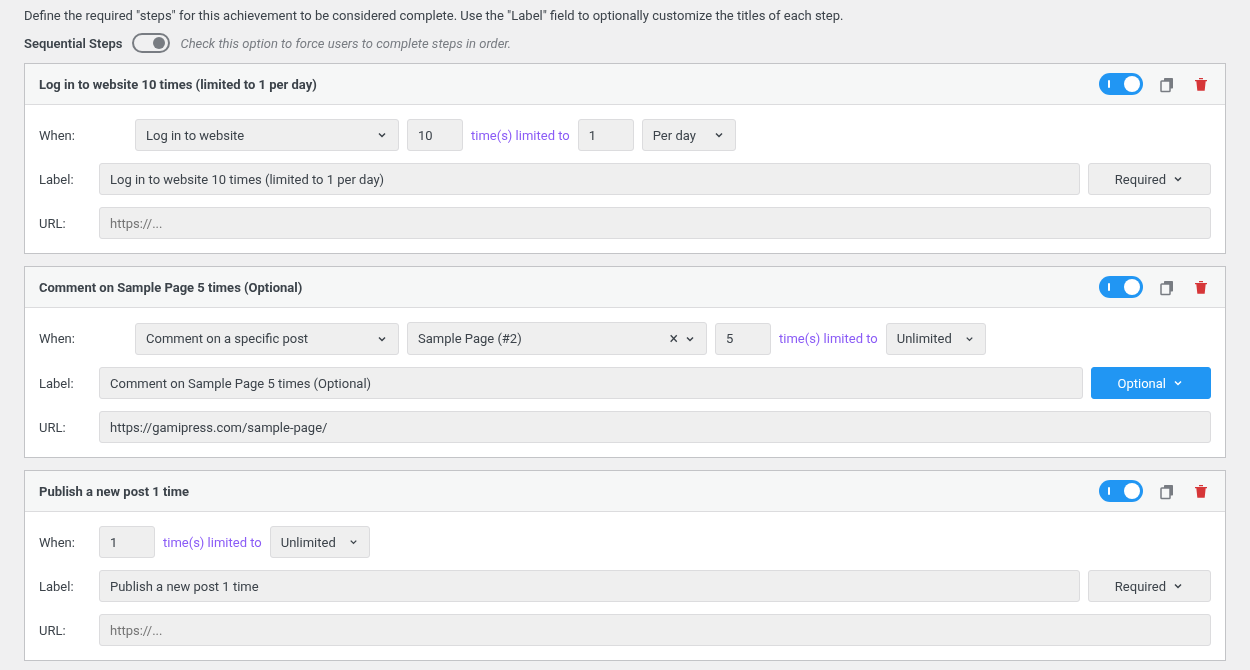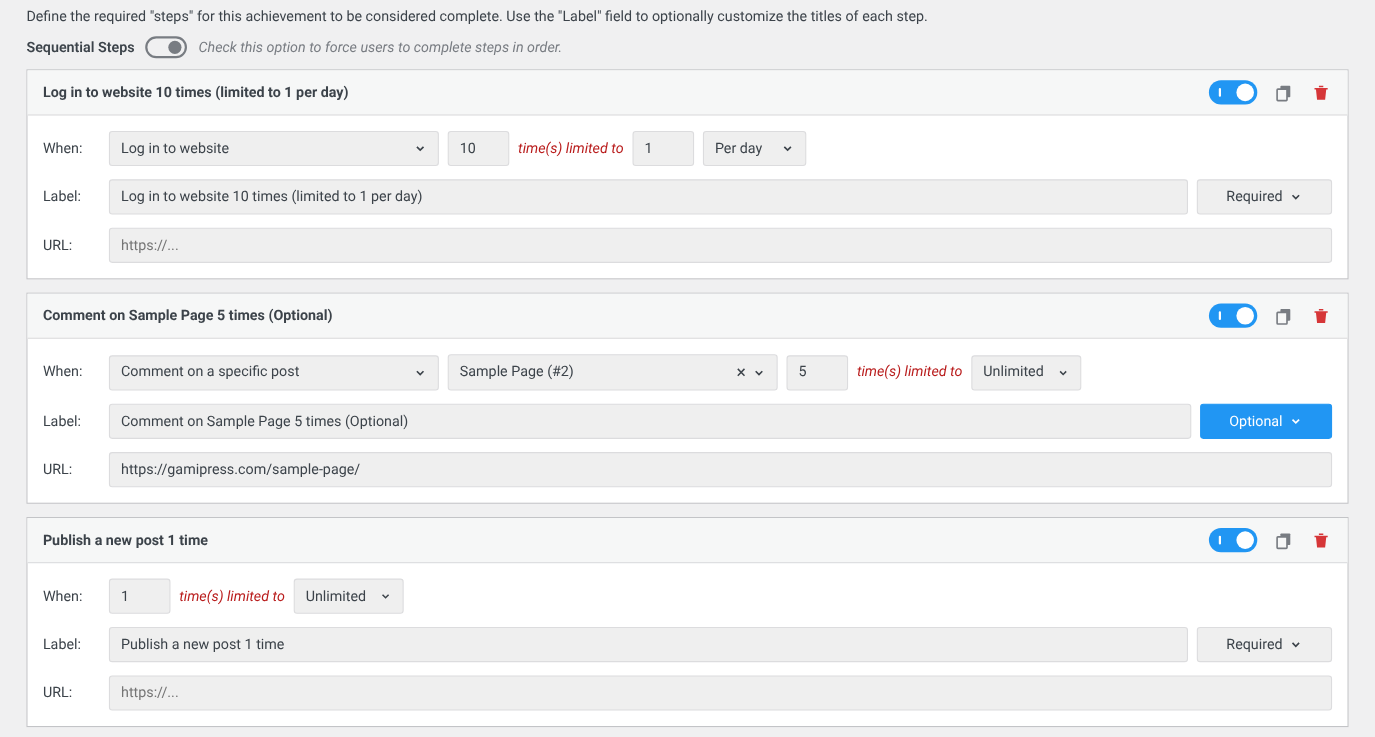--- a/index.html
+++ b/index.html
@@ -49,25 +49,25 @@
   .icon-btn { cursor:pointer; display:flex; align-items:center; justify-content:center; width:20px; height:20px; }
   .step-body { padding:14px; }
   .row { display:flex; align-items:center; gap:8px; margin-bottom:12px; }
   .row:last-child { margin-bottom:0; }
   .row-label { width:52px; color:#3c434a; font-size:13px; }
   .select, .text-input, .num-input, .combo {
     background:#efefef; border:1px solid #dcdcde; border-radius:3px;
     padding:6px 10px; font-size:13px; color:#3c434a; font-family:inherit;
   }
   .select { display:flex; align-items:center; justify-content:space-between; gap:12px; cursor:pointer; min-height:32px; }
-  .select.wide { width:300px; }
+  .select.wide { width:264px;margin-left:36px; }
   .num-input { width:56px; min-height:32px; }
   .text-input { flex:1; min-height:32px; }
   .text-input.placeholder { color:#8c8f94; }
-  .inline-txt { color:#b91c1c;font-style:italic; }
+  .inline-txt { color:#8b5cf6; }
   .combo {
     width:300px; display:flex; align-items:center; justify-content:space-between; min-height:32px;gap:15px;
   }
   .combo .combo-right { display:flex; align-items:center; gap:6px; }
   .combo .x { font-size:16px; color:#3c434a; cursor:pointer; }
   .btn-req {
     background:#efefef; border:1px solid #dcdcde; border-radius:3px;
     padding:6px 26px; display:flex; align-items:center; gap:6px; cursor:pointer;
     min-height:32px; color:#3c434a; font-size:13px;
   }

